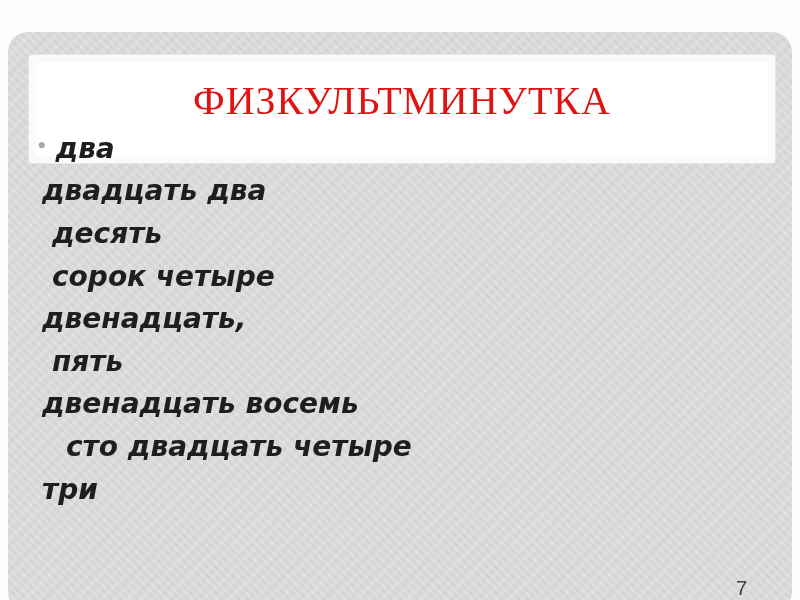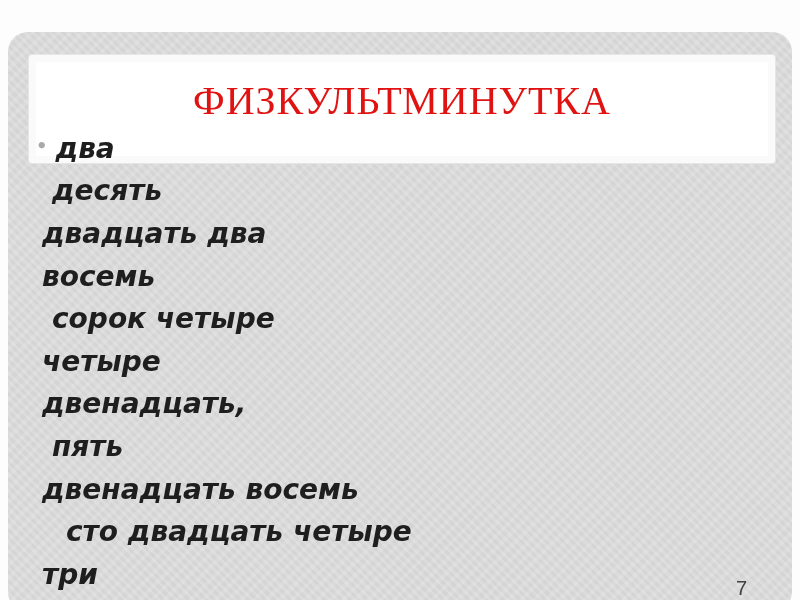--- a/index.html
+++ b/index.html
@@ -105,34 +105,28 @@
 
   <div class="title-box">
     <div class="title">ФИЗКУЛЬТМИНУТКА</div>
   </div>
 
   <div class="list">
     <div class="row bulleted">
       <span class="bullet">•</span>
       <span>два</span>
     </div>
+    <div class="row">
+      <span>двадцать два</span>
+    </div>
     <div class="row indent-1">
       <span>десять</span>
     </div>
-    <div class="row">
-      <span>двадцать два</span>
-    </div>
-    <div class="row">
-      <span>восемь</span>
-    </div>
     <div class="row indent-1">
       <span>сорок четыре</span>
-    </div>
-    <div class="row">
-      <span>четыре</span>
     </div>
     <div class="row">
       <span>двенадцать,</span>
     </div>
     <div class="row indent-1">
       <span>пять</span>
     </div>
     <div class="row">
       <span>двенадцать восемь</span>
     </div>

